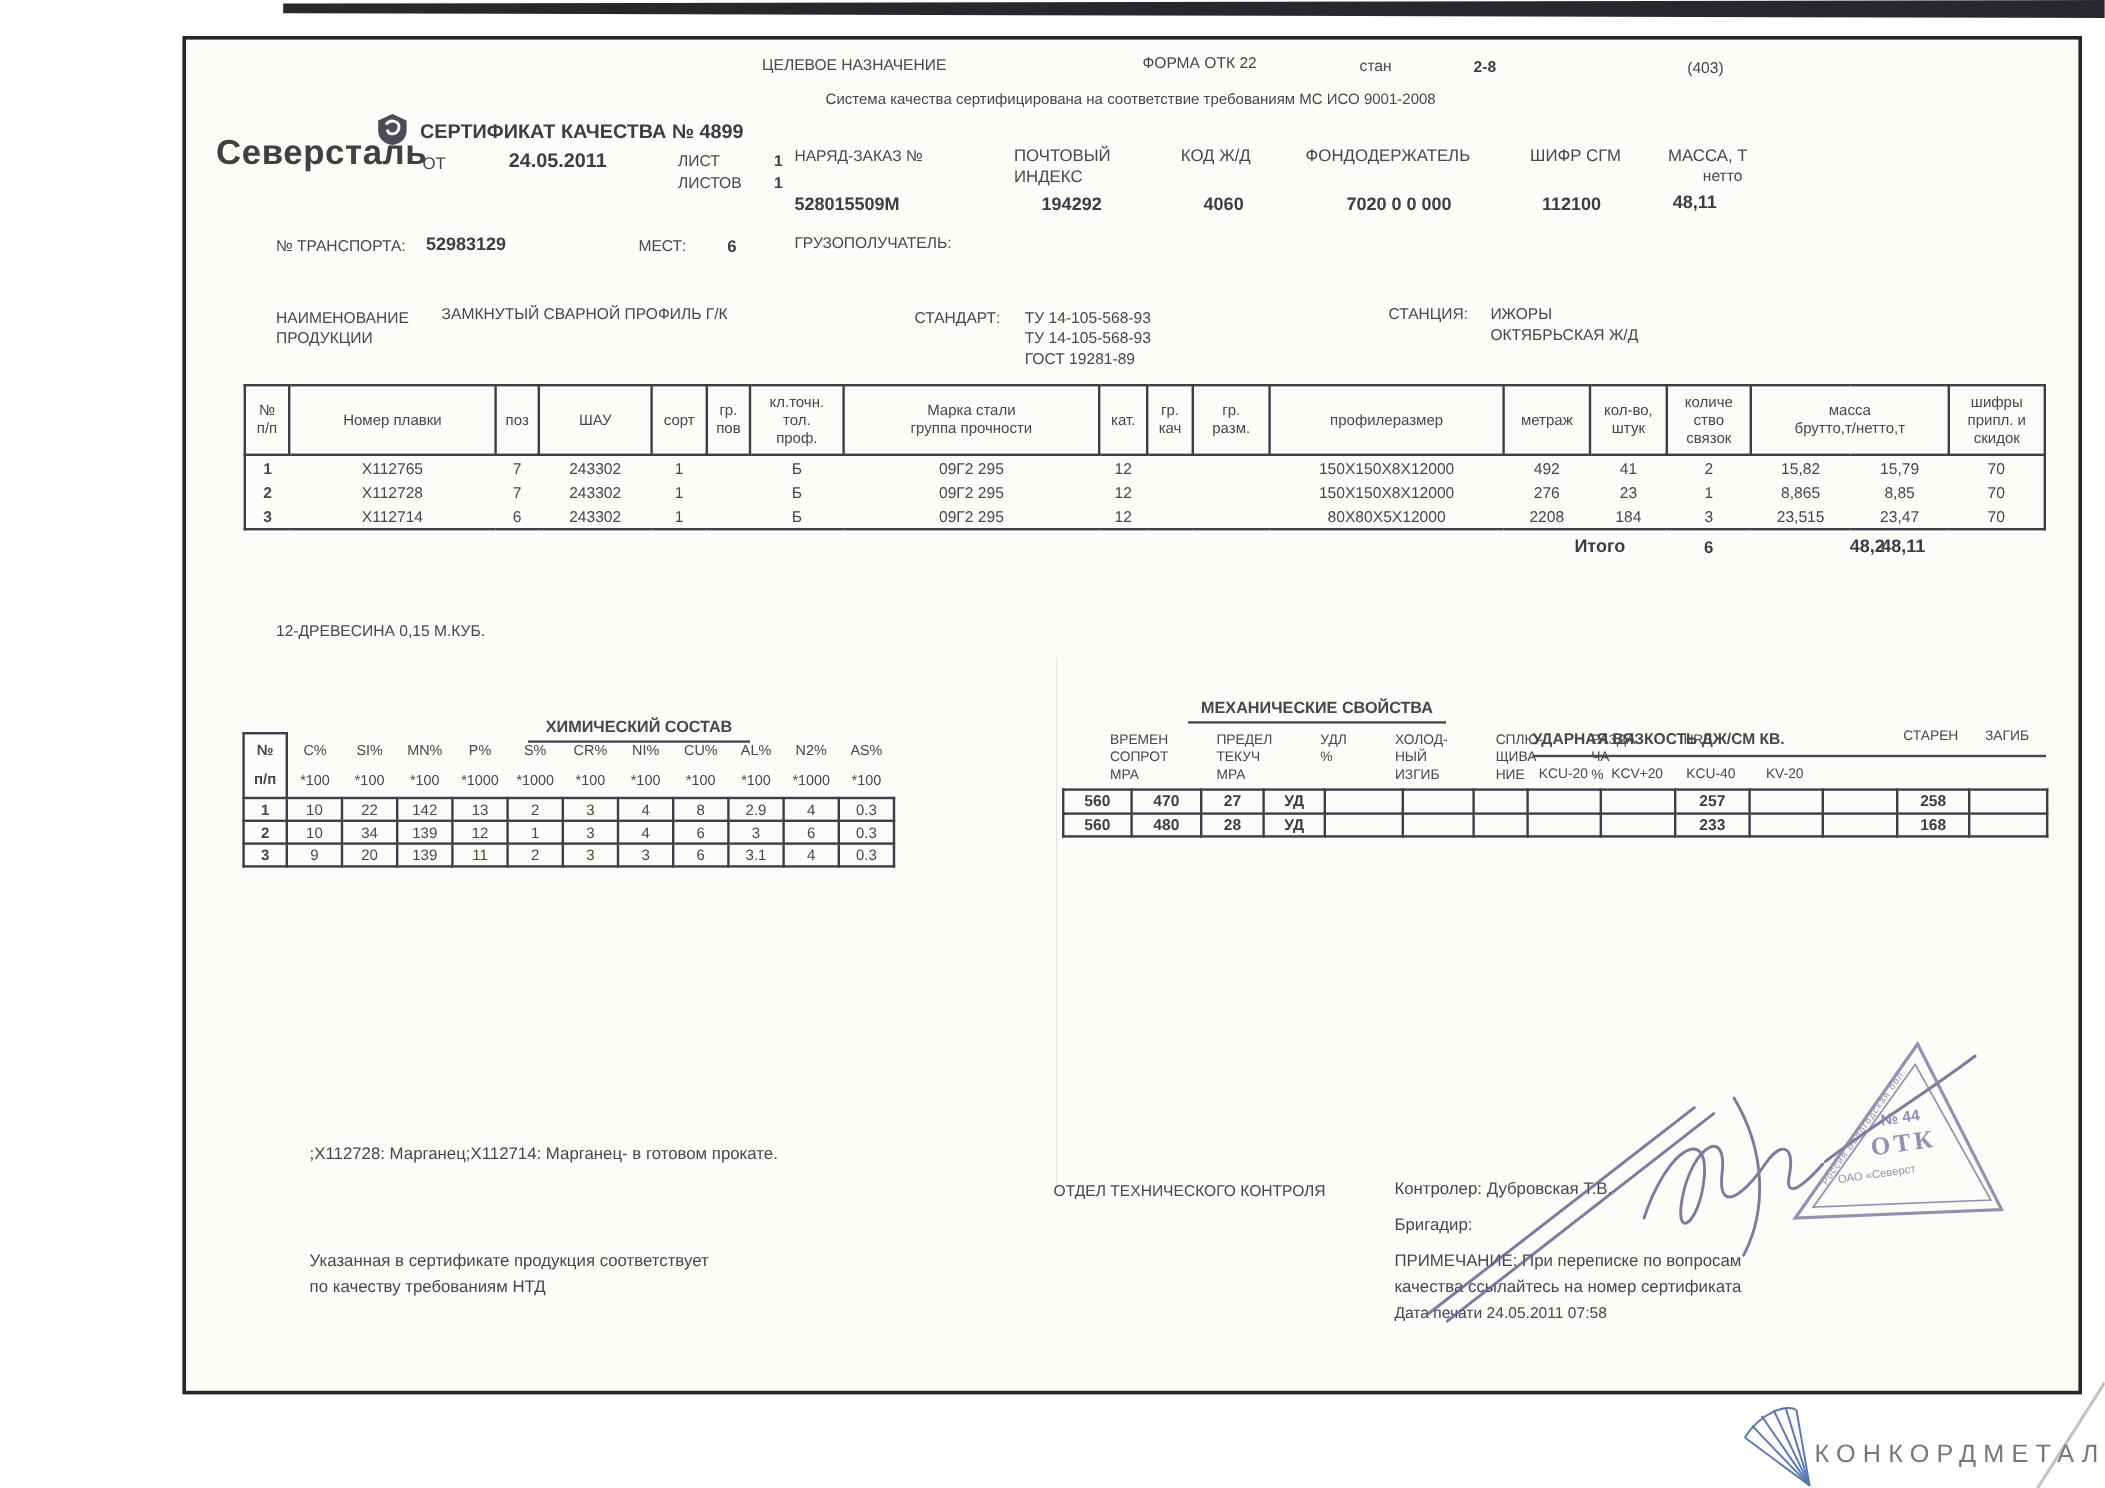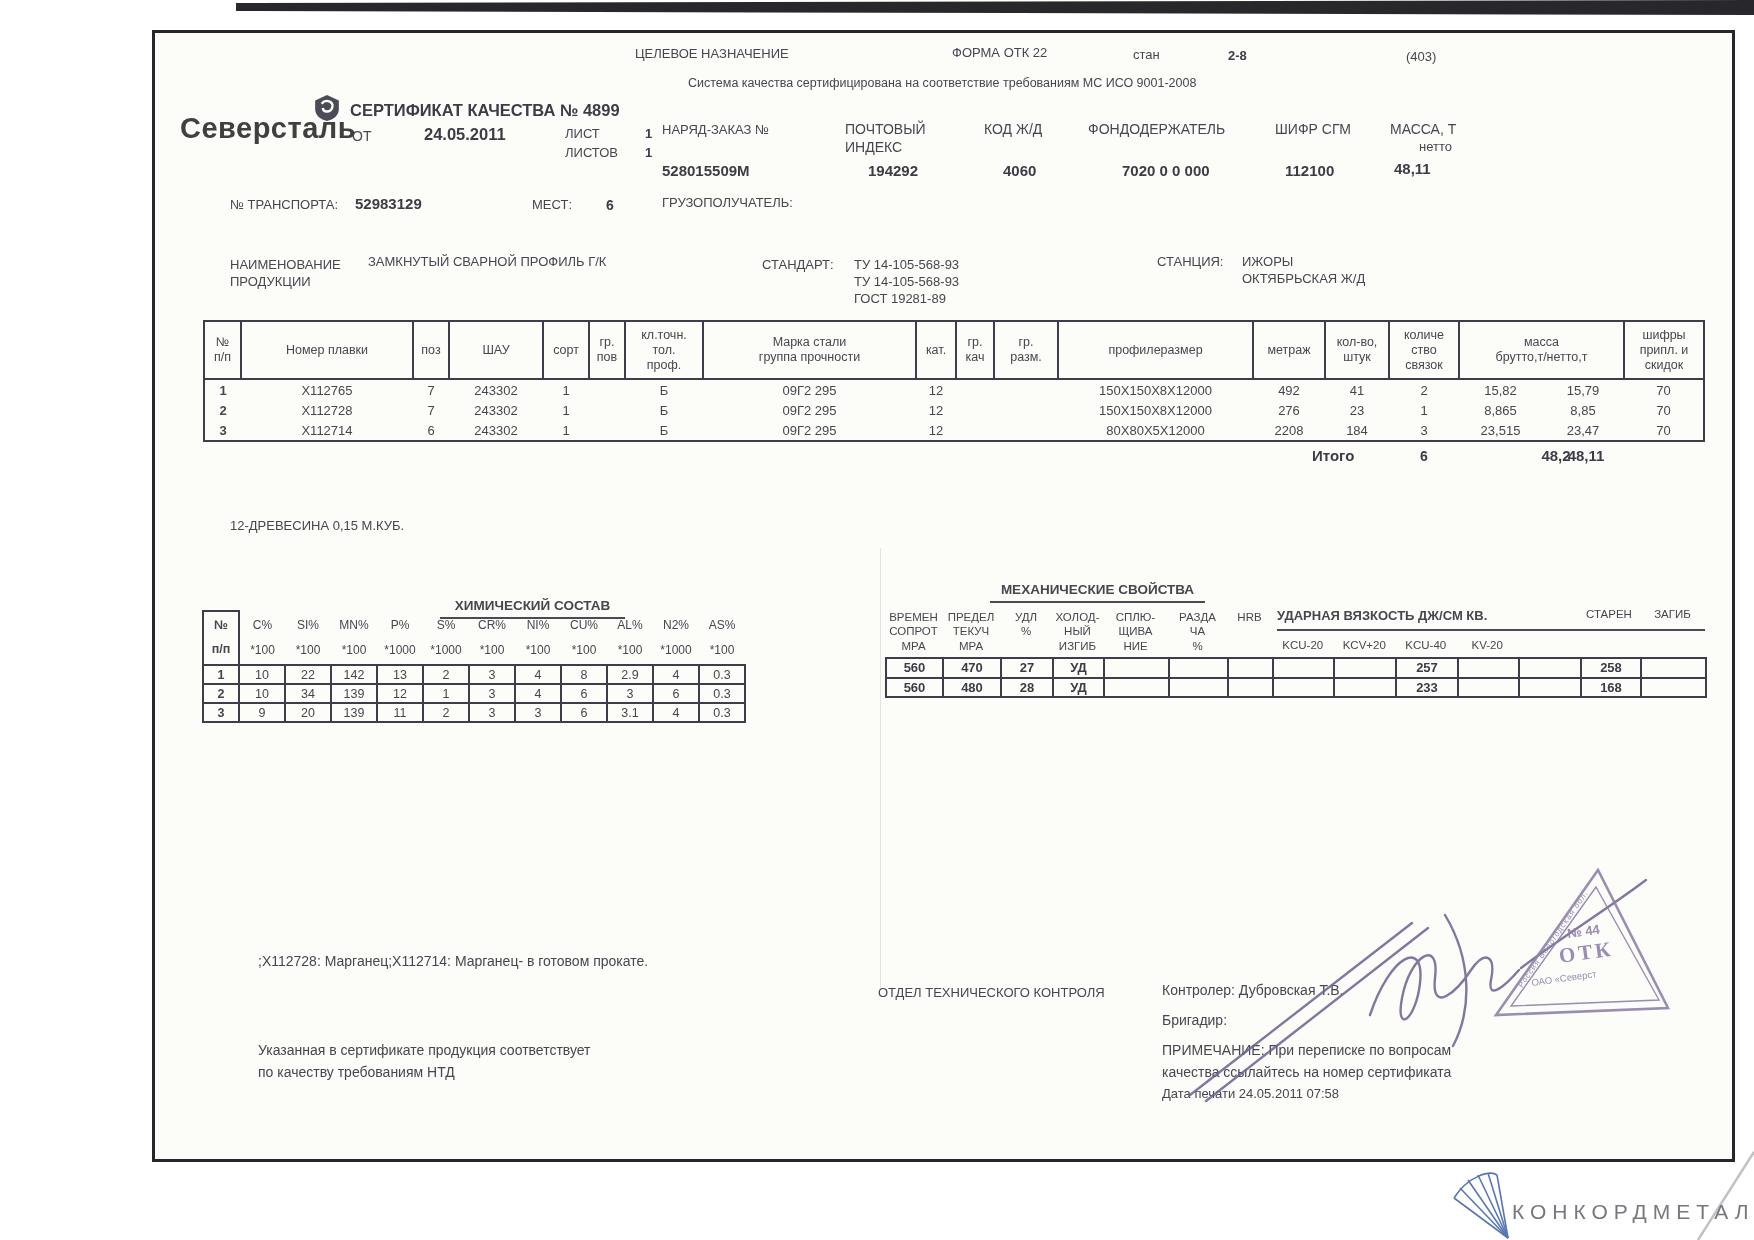--- a/index.html
+++ b/index.html
@@ -36,21 +36,21 @@
 
   .mechtable td{border:2px solid #3e3e4a;text-align:center;font-weight:bold;
     font-size:13px;height:17.5px;padding:0;color:#3c3c47;}
 
   .sec-title{position:absolute;font-size:13.5px;font-weight:600;text-align:center;
     border-bottom:2px solid #4a4a55;padding-bottom:4px;color:#46464f;}
   .imp-title{position:absolute;font-size:13px;font-weight:600;
     border-bottom:2px solid #4a4a55;padding-bottom:6px;color:#46464f;}
 
   .mech-heads{position:absolute;left:885px;top:610px;width:387px;display:flex;}
-  .mech-heads span{display:block;text-align:center;font-size:11.5px;line-height:1.25;white-space:pre-line;}
+  .mech-heads span{display:block;font-size:11.5px;line-height:1.25;white-space:pre-line;margin-left:40px;}
   .mech-heads span:nth-child(1){width:57px}.mech-heads span:nth-child(2){width:58px}
   .mech-heads span:nth-child(3){width:52px}.mech-heads span:nth-child(4){width:51px}
   .mech-heads span:nth-child(5){width:65px}.mech-heads span:nth-child(6){width:59px}
   .mech-heads span:nth-child(7){width:45px}
 
   .impact-labels{position:absolute;left:1272px;top:639px;width:246px;display:flex;}
   .impact-labels span{display:block;width:61.5px;text-align:center;font-size:11.5px;white-space:nowrap;}
   .impact-labels2{position:absolute;left:1578px;top:608px;width:127px;display:flex;justify-content:center;}
   .impact-labels2 span{display:block;text-align:center;font-size:11.5px;white-space:nowrap;}
   .impact-labels2 span:nth-child(1){width:62px}.impact-labels2 span:nth-child(2){width:65px}

